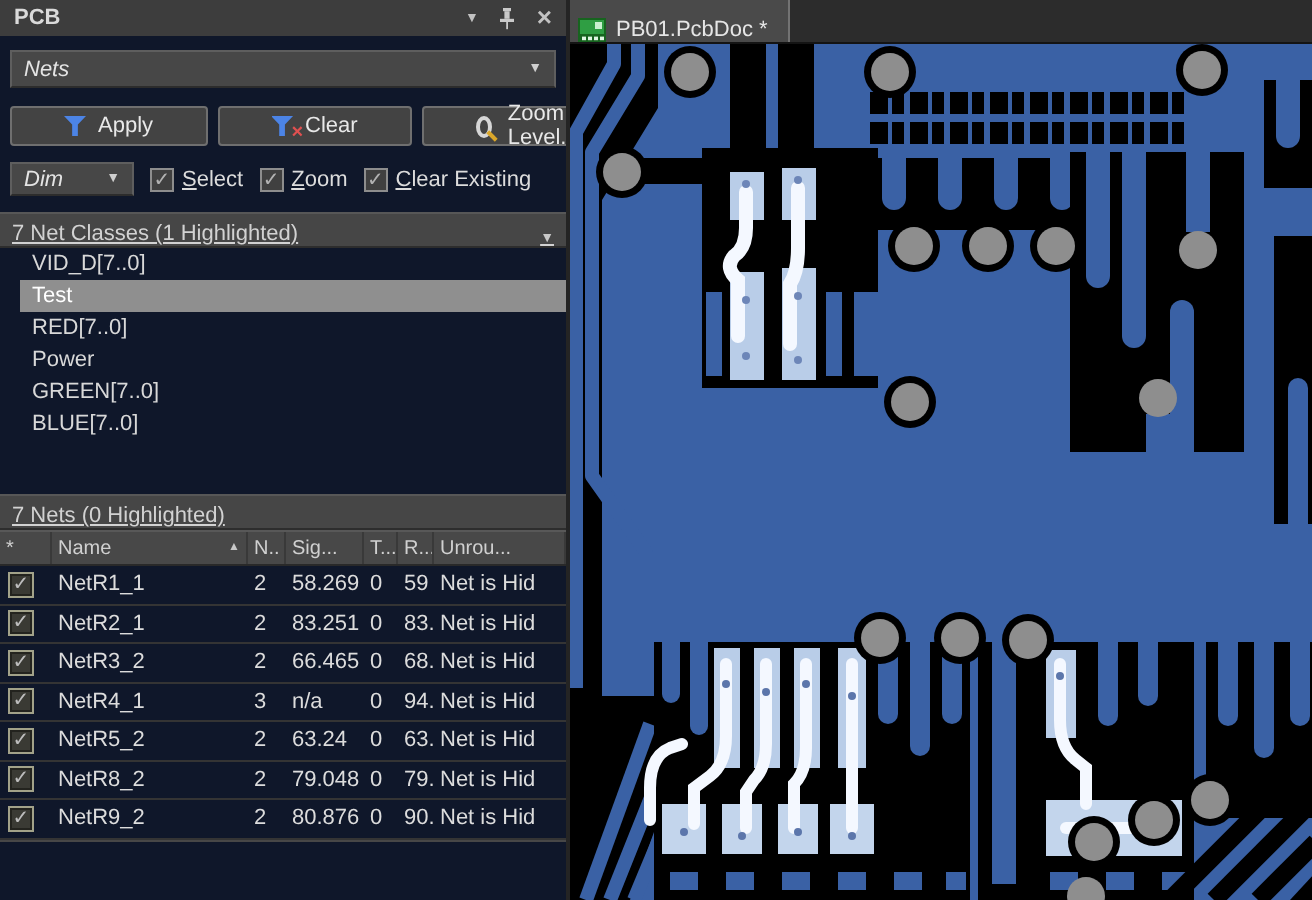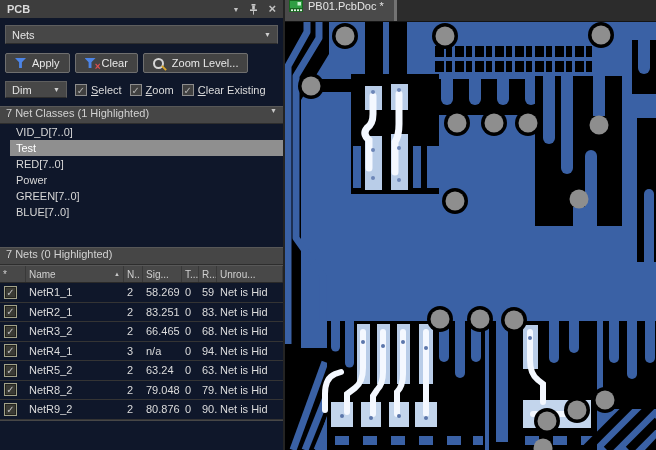--- a/index.html
+++ b/index.html
@@ -10,47 +10,47 @@
   .panel{position:absolute;left:0;top:0;width:283px;height:450px;display:flex;flex-direction:column;
          overflow:hidden;background:#0f172a;}
   .titlebar{height:18px;flex:none;display:flex;align-items:center;padding:0 7px;color:#dadada;
             font-size:11px;font-weight:bold;background:#3d3d3d;}
   .titlebar .sp{flex:1}
   .tb-tri{font-size:7px;color:#c2c2c2;margin-left:10px;}
   .tb-x{font-size:13px;color:#c2c2c2;margin-left:10px;font-weight:bold;line-height:10px;}
   .pin{margin-left:10px;display:inline-flex;}
 
   .combo{height:17px;flex:none;background:#474747;border:1px solid #5e5e5e;border-bottom-color:#2c2c2c;
-         display:flex;align-items:center;padding:0 6px;font-size:11px;color:#e4e4e4;}
+         display:flex;align-items:center;padding:0 6px;font-size:11px;color:#e4e4e4;font-style:italic;}
   .combo .arr{margin-left:auto;font-size:7px;color:#cfcfcf;}
   .combo.nets{margin:7px 5px 0 5px;}
   .combo.dim{width:62px;margin:0;flex:none;box-sizing:border-box;}
 
   .btnrow{display:flex;gap:5px;margin:9px 5px 0 5px;flex:none;}
   .btn{height:20px;background:#434343;border:1px solid #6f6f6f;border-radius:2px;display:flex;
-       align-items:center;gap:6px;padding:0 9px;font-size:11px;color:#e8e8e8;box-sizing:border-box;}
+       align-items:center;gap:6px;padding:0 26px;font-size:11px;color:#e8e8e8;box-sizing:border-box;}
   .funnel{width:11px;height:10px;background:#4c84e6;
           clip-path:polygon(0 0,100% 0,63% 42%,63% 100%,37% 100%,37% 42%);}
   .iconwrap{position:relative;display:inline-flex;}
   .redx{position:absolute;right:-5px;bottom:-4px;color:#e05050;font-size:10px;font-weight:bold;}
   .mag{width:7px;height:7px;border:2px solid #d6d6d6;border-radius:50%;position:relative;margin-right:2px;}
   .mag::after{content:"";position:absolute;width:6px;height:2px;background:#dba72a;
               transform:rotate(45deg);right:-5px;bottom:-2px;}
 
   .dimrow{display:flex;align-items:center;gap:8px;margin:8px 5px 0 5px;flex:none;white-space:nowrap;
           overflow:hidden;font-size:11px;color:#dcdcdc;}
   .cb{display:flex;align-items:center;gap:4px;flex:none;}
   .cbbox{width:12px;height:12px;flex:none;border:1px solid #8d8d8d;background:#404040;color:#b2b2b2;
          font-size:10px;line-height:11px;text-align:center;box-sizing:border-box;}
   .cblabel{display:inline-block;}
   .cblabel::first-letter{text-decoration:underline;}
 
   .secheader{margin-top:8px;height:16px;flex:none;background:#464646;border-top:1px solid #575757;
-             border-bottom:1px solid #2d2d2d;display:flex;align-items:flex-start;padding:0 6px;
-             font-size:11px;color:#d2d2d2;}
+             border-bottom:1px solid #2d2d2d;display:flex;align-items:flex-end;padding:0 6px;
+             font-size:11px;color:#d2d2d2;text-decoration:underline;}
   .secheader .arr{margin-left:auto;font-size:7px;color:#c8c8c8;}
   .secheader.nets{margin-top:0;}
 
   .classlist{flex:none;}
   .classrow{height:16px;display:flex;align-items:center;padding:0 6px;font-size:11px;color:#d8d8d8;margin-left:10px;}
   .classrow.selected{background:#8f8f8f;color:#ffffff;}
   .classrow.dim-text{color:#a5a5a5;}
   .gap-block{height:27px;flex:none;border-bottom:0;}
 
   .tablehead{display:grid;grid-template-columns:26px 98px 19px 39px 17px 18px 1fr;height:16px;flex:none;
@@ -65,22 +65,22 @@
   .td.chkcell{display:flex;justify-content:flex-start;padding-left:4px;}
   .rowchk{width:13px;height:13px;border:1px solid #a2a289;background:#3a3a34;color:#bdbdbd;
           font-size:10px;line-height:12px;text-align:center;box-sizing:border-box;
           box-shadow:inset 0 0 0 1px #23231e;}
   .panel-fill{flex:1;border-top:1px solid #474747;}
 
   
   .editor{position:absolute;left:283px;top:0;width:373px;height:450px;background:#2c2c2c;
           border-left:2px solid #242424;box-sizing:content-box;}
   .tabbar{height:21px;background:#2c2c2c;display:flex;align-items:stretch;border-bottom:1px solid #141414;}
-  .tab{display:flex;align-items:flex-start;gap:5px;background:#4a4a4a;padding:0 10px 0 4px;font-size:11px;
-       color:#e6e6e6;border-right:3px solid #737373;}
+  .tab{display:flex;align-items:flex-end;gap:5px;background:#4a4a4a;padding:0 10px 0 4px;font-size:11px;
+       color:#e6e6e6;border-right:1px solid #737373;}
   .canvas-holder{width:373px;height:428px;}
   svg{display:block;}
 </style>
 </head>
 <body>
 
 <div class="app">
 
   <div class="panel">
 

